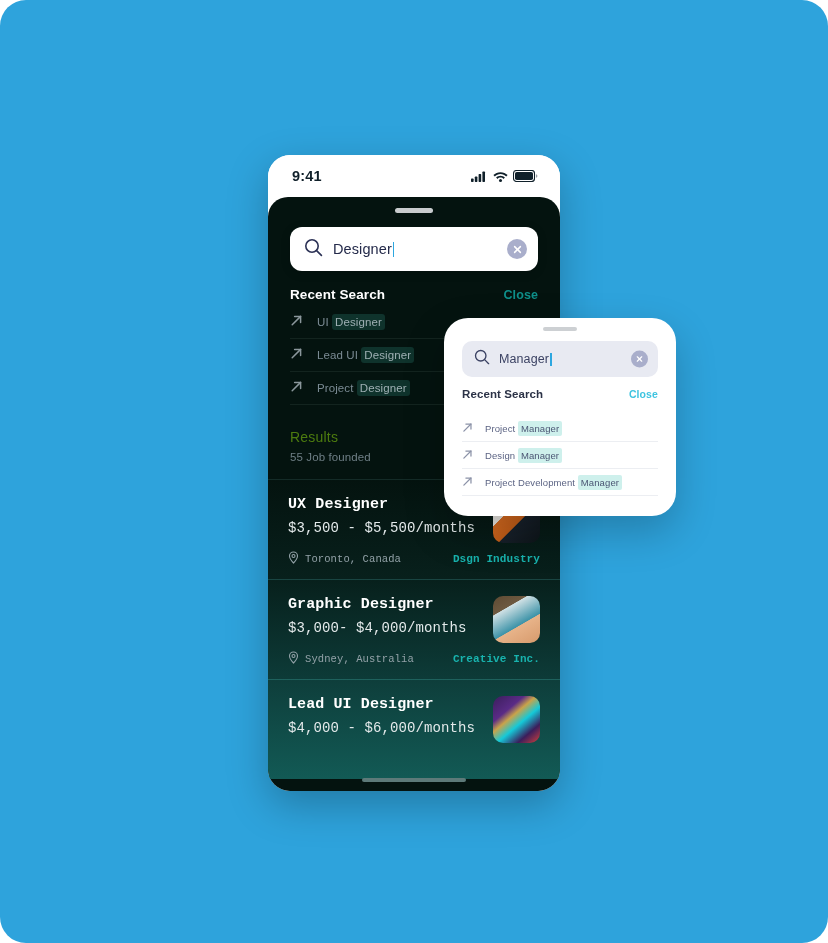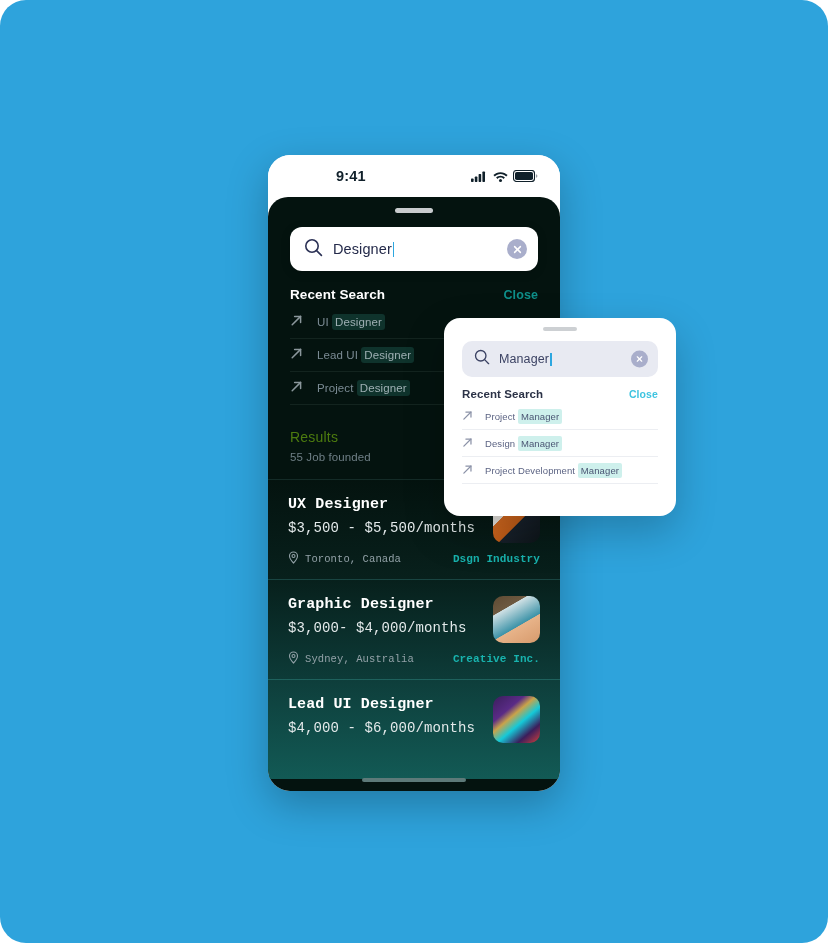--- a/index.html
+++ b/index.html
@@ -38,21 +38,20 @@
     display: flex;
     align-items: center;
     justify-content: space-between;
     padding: 0 22px 0 24px;
   }
   .status-time {
     font-size: 14.5px;
     font-weight: bold;
     color: #10202a;
     letter-spacing: .2px;
-    margin-left: 44px;
   }
   .status-icons { display: flex; align-items: center; gap: 5px; }
   .status-icons svg { display: block; }
 
   
   .sheet-dark {
     position: absolute;
     left: 0; top: 42px;
     width: 292px; height: 594px;
     background: #04130f;
@@ -225,21 +224,21 @@
     border-radius: 3px;
     background: #5d7a79;
   }
 
   
   #light-card {
     position: absolute;
     left: 444px; top: 318px;
     width: 232px; height: 198px;
     background: #ffffff;
-    border-radius: 16px;
+    border-radius: 24px;
     box-shadow: 0 16px 40px rgba(0,0,0,.22);
     overflow: hidden;
   }
   .grabber-light {
     width: 34px; height: 4px;
     border-radius: 3px;
     background: #cdd0d3;
     margin: 9px auto 0 auto;
   }
   .light-search-wrap { padding: 10px 18px 0 18px; }
@@ -278,21 +277,21 @@
     font-weight: bold;
     color: #2b3246;
     letter-spacing: .1px;
   }
   .close-light {
     font-size: 10.5px;
     font-weight: bold;
     color: #3fc4e0;
     letter-spacing: .1px;
   }
-  .recent-list-light { padding: 0 18px; margin-top: 3px; }
+  .recent-list-light { padding: 0 18px; margin-top: 15px; }
   .recent-row-light {
     display: flex;
     align-items: center;
     height: 27px;
     border-bottom: 1px solid #eceef2;
     gap: 12px;
   }
   .rec-label-light {
     font-size: 9.5px;
     color: #5b6383;

